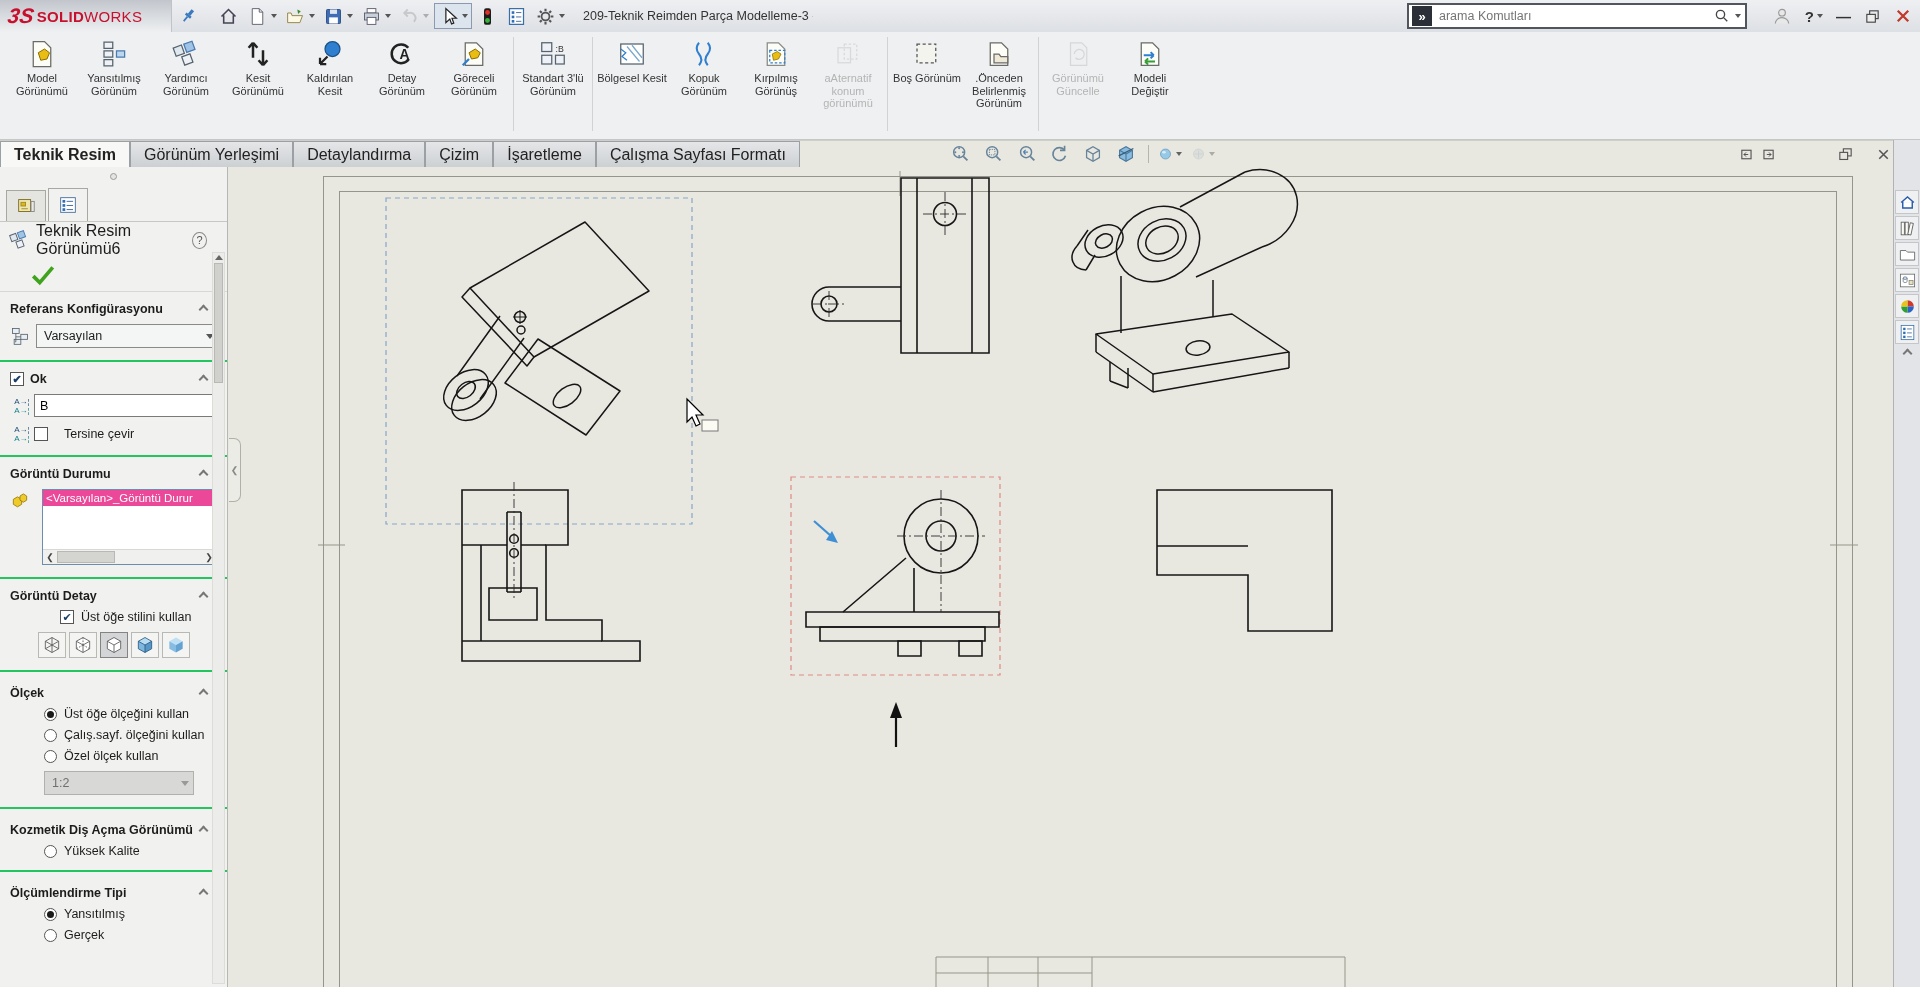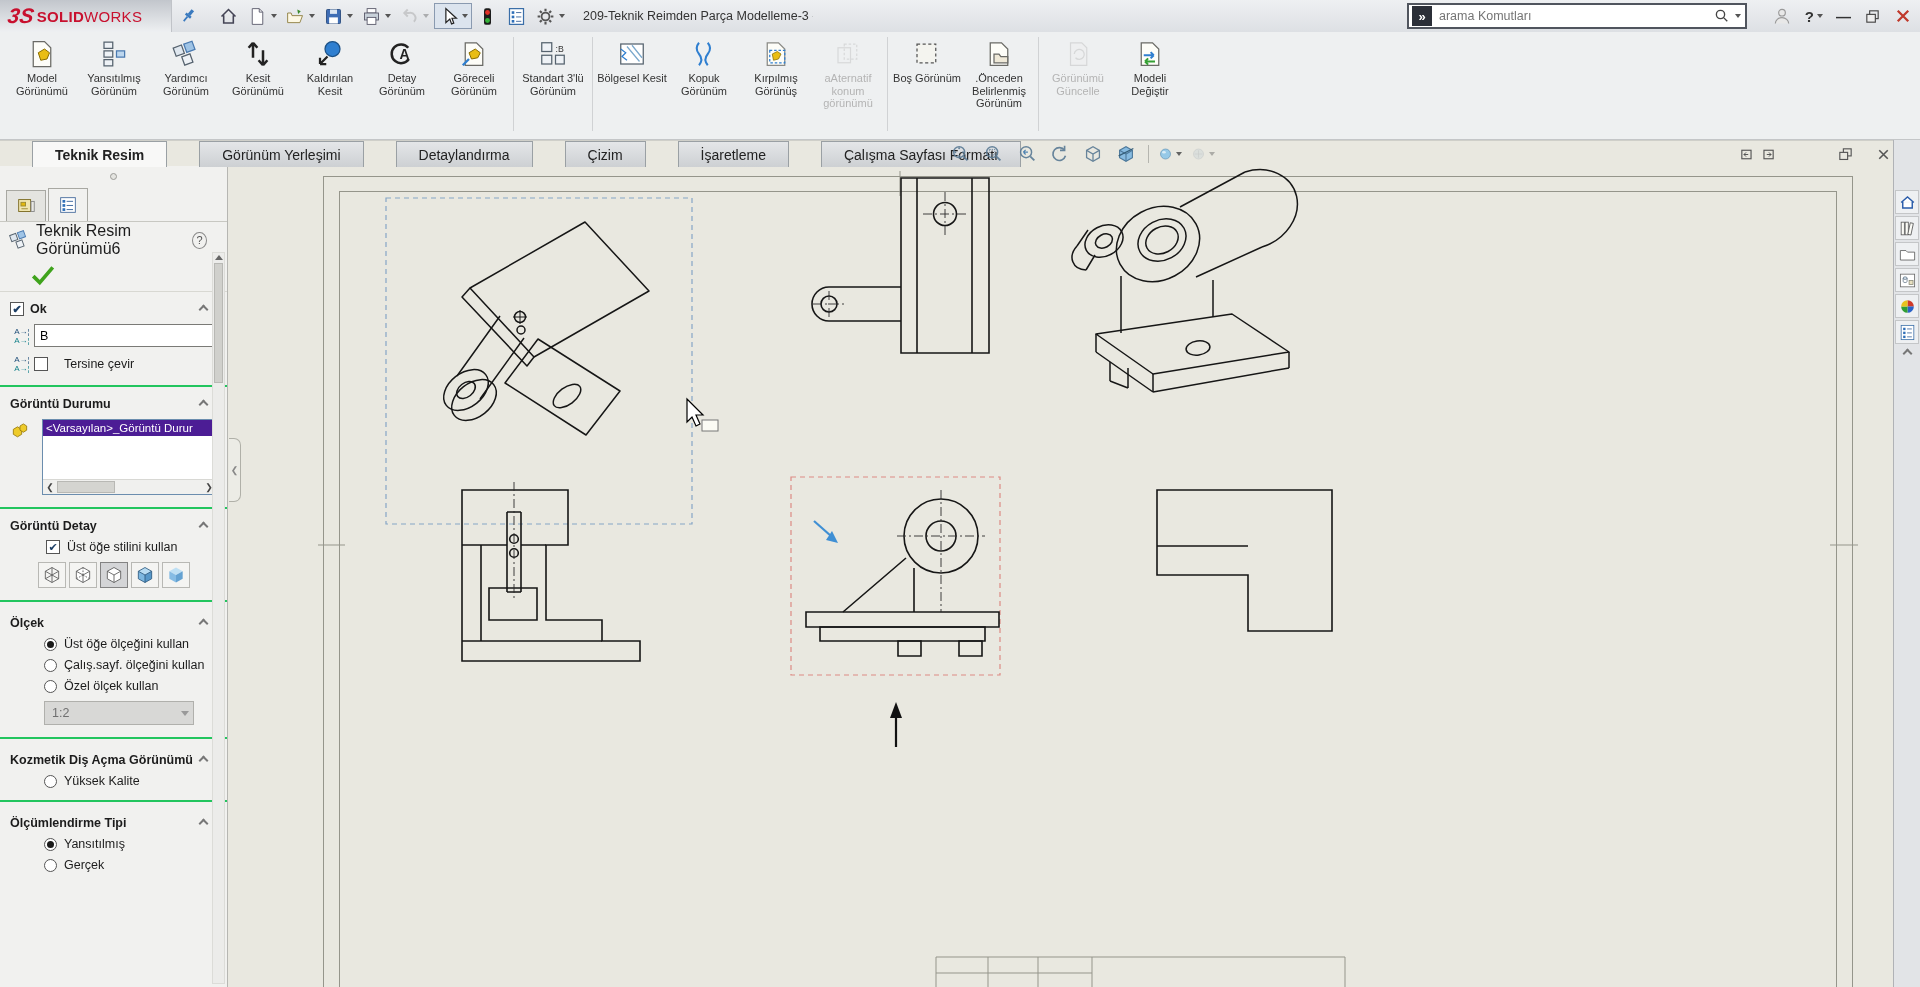--- a/index.html
+++ b/index.html
@@ -37,23 +37,23 @@
   .cmdbtn { width:72px; min-width:58px; display:flex; flex-direction:column; align-items:center;
     font-size:11px; line-height:12.5px; color:#333; text-align:center; padding-top:2px; height:98px; overflow:hidden;}
   .cmdbtn .cicon { width:30px; height:30px; margin-bottom:3px;}
   .cmdbtn.disabled { color:#b4b4b4;}
   .cmdbtn.disabled svg { opacity:.4; filter:grayscale(1);}
   .csep { width:1px; background:#d0d2d4; height:94px; margin:0 3px; flex:none;}
   
   .tabrow { position:absolute; top:140px; left:0; right:27px; height:26px; background:#e9e8e0;
     border-top:1px solid #cfcfc9; z-index:30;}
   .tabstrip { display:inline-flex; height:26px;}
-  .tab { padding:0 22px; font-size:14px; display:flex; align-items:center;
+  .tab { padding:0 13px; font-size:16px; display:flex; align-items:center;
     border:1px solid #9aa0a4; border-bottom:none; background:linear-gradient(#e4e6e8,#cdd0d3);
-    color:#222; height:26px; white-space:nowrap;margin-left:32px;}
+    color:#222; height:26px; white-space:nowrap;}
   .tab.active { background:#f8f8f7; font-weight:bold;}
   .headsup { position:absolute; left:950px; top:1px; display:flex; gap:9px; align-items:center; opacity:.9;}
   .hu-ic { width:24px; height:24px; display:flex; align-items:center;}
   .hu-ic.faded { opacity:.45;}
   .hu-sep { width:1px; height:18px; background:#b0b0aa;}
   .wc { position:absolute; top:4px; width:19px; height:18px; display:flex; align-items:center; justify-content:center;}
   
   .panel { position:absolute; top:166px; left:0; width:228px; bottom:0; background:#f1f1ef;
     border-right:1px solid #b6b6b2; overflow:hidden; font-size:12.5px; color:#1c1c1c; z-index:20;}
   .pm-grip { height:20px; display:flex; align-items:center; justify-content:center;}
@@ -85,21 +85,21 @@
   .rb { width:13px; height:13px; border:1px solid #555; border-radius:50%; background:#fff; flex:none;}
   .rb.sel { display:flex; align-items:center; justify-content:center;}
   .rb.sel::after { content:""; width:7px; height:7px; border-radius:50%; background:#1a1a1a;}
   .radio-row { display:flex; align-items:center; gap:7px; margin-top:7px; padding-left:44px; font-size:12.5px;}
   .aicon { font-size:8px; line-height:9px; color:#1f4e79; width:24px; flex:none; text-align:center;}
   .aicon .t { color:#12808a;}
   .txt { height:23px; border:1px solid #7a7a76; flex:1; margin-right:10px; font-size:12.5px; padding:0 5px;
     font-family:"Liberation Sans",sans-serif;}
   .listbox { margin-left:6px; margin-right:10px; flex:1; height:76px; border:1px solid #6b8dae; background:#fff;
     display:flex; flex-direction:column; justify-content:space-between; overflow:hidden;}
-  .li-sel { background:#4c1d95; color:#fff; font-size:11.5px; padding:2px 3px; white-space:nowrap; overflow:hidden;}
+  .li-sel { background:#ec4899; color:#fff; font-size:11.5px; padding:2px 3px; white-space:nowrap; overflow:hidden;}
   .hscroll { height:15px; background:#f0f0ee; border-top:1px solid #d8d8d4; display:flex; align-items:center;
     font-size:9px; color:#444;}
   .hscroll .arr { width:14px; text-align:center;}
   .hscroll .track { flex:1; height:100%; position:relative;}
   .hscroll .thumb { position:absolute; left:0; top:1px; bottom:1px; width:58px; background:#d4d4d0; border:1px solid #b8b8b4;}
   .cubes { display:flex; gap:3px; margin-top:8px; padding-left:38px;}
   .cube-btn { width:28px; height:26px; background:#f4f4f2; border:1px solid #b8b8b4;
     display:flex; align-items:center; justify-content:center;}
   .cube-btn.pressed { background:#d4d5d7; border-color:#838383;}
   .pm-scroll { position:absolute; right:2px; top:86px; bottom:3px; width:13px; background:#ececea;
@@ -564,20 +564,42 @@
   <div class="pm-okrow">
     <span>
       <svg viewBox="0 0 24 24" width="26" height="26">
           <path d="M3 13l6 6L21 5" stroke="#3fa31c" stroke-width="3.4" fill="none"></path>
         </svg>
     </span>
   </div>
   <div class="pm-body">
     <section>
       <div class="sec-h">
+          <span>Referans Konfigürasyonu</span>
+          <span class="chev"></span>
+        </div>
+      <div class="row">
+        <span style="width:26px;">
+          <svg viewBox="0 0 24 24" width="20" height="20">
+              <g fill="#e8eef4" stroke="#55626e">
+                <rect x="3" y="3" width="8" height="6"></rect>
+                <rect x="13" y="10" width="8" height="6"></rect>
+                <rect x="5" y="16" width="8" height="6"></rect>
+              </g>
+              <path d="M7 9v10M7 13h6M7 19h-1" stroke="#55626e" fill="none"></path>
+            </svg>
+        </span>
+        <div class="select">
+          <span>Varsayılan</span>
+            <span class="sel-chev"></span>
+        </div>
+      </div>
+    </section>
+    <section>
+      <div class="sec-h">
           <span class="cb checked"></span>
         <span>Ok</span>
           <span class="chev"></span>
         </div>
       <div class="row">
         <span class="aicon"><span>A→¦</span><br><span class="t">A→¦</span></span>
         <input class="txt" value="B" style="">
       </div>
       <div class="row">
         <span class="aicon"><span>A→¦</span><br><span class="t">A→¦</span></span>
@@ -609,21 +631,21 @@
             <span class="arr">❯</span>
           </div>
         </div>
       </div>
     </section>
     <section>
       <div class="sec-h">
           <span>Görüntü Detay</span>
           <span class="chev"></span>
         </div>
-      <div class="radio-row" style="padding-left:46px;">
+      <div class="radio-row" style="padding-left:60px;">
         <span class="cb checked"></span>
         <span>Üst öğe stilini kullan</span>
       </div>
       <div class="cubes" id="style-cubes">
           <span class="cube-btn">
             <svg viewBox="0 0 24 24" width="20" height="20">
               <path d="M12 3 L20 7.5 V16.5 L12 21 L4 16.5 V7.5 Z" stroke="#555" fill="none"></path>
               <path d="M12 12 L4 7.5 M12 12 L20 7.5 M12 12 V21" stroke="#555" fill="none"></path>
               <path d="M12 12 L4 16.5 M12 12 L20 16.5 M12 12 V3" stroke="#555" fill="none"></path>
             </svg>

